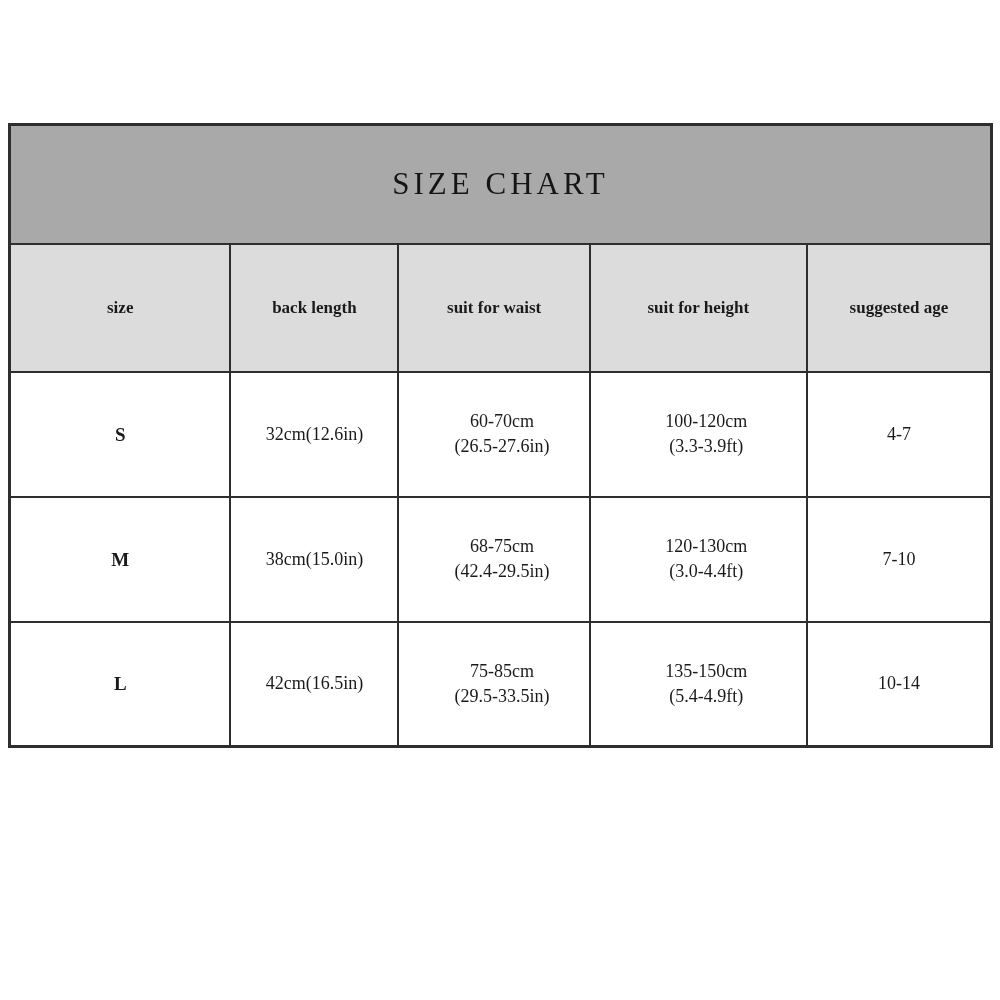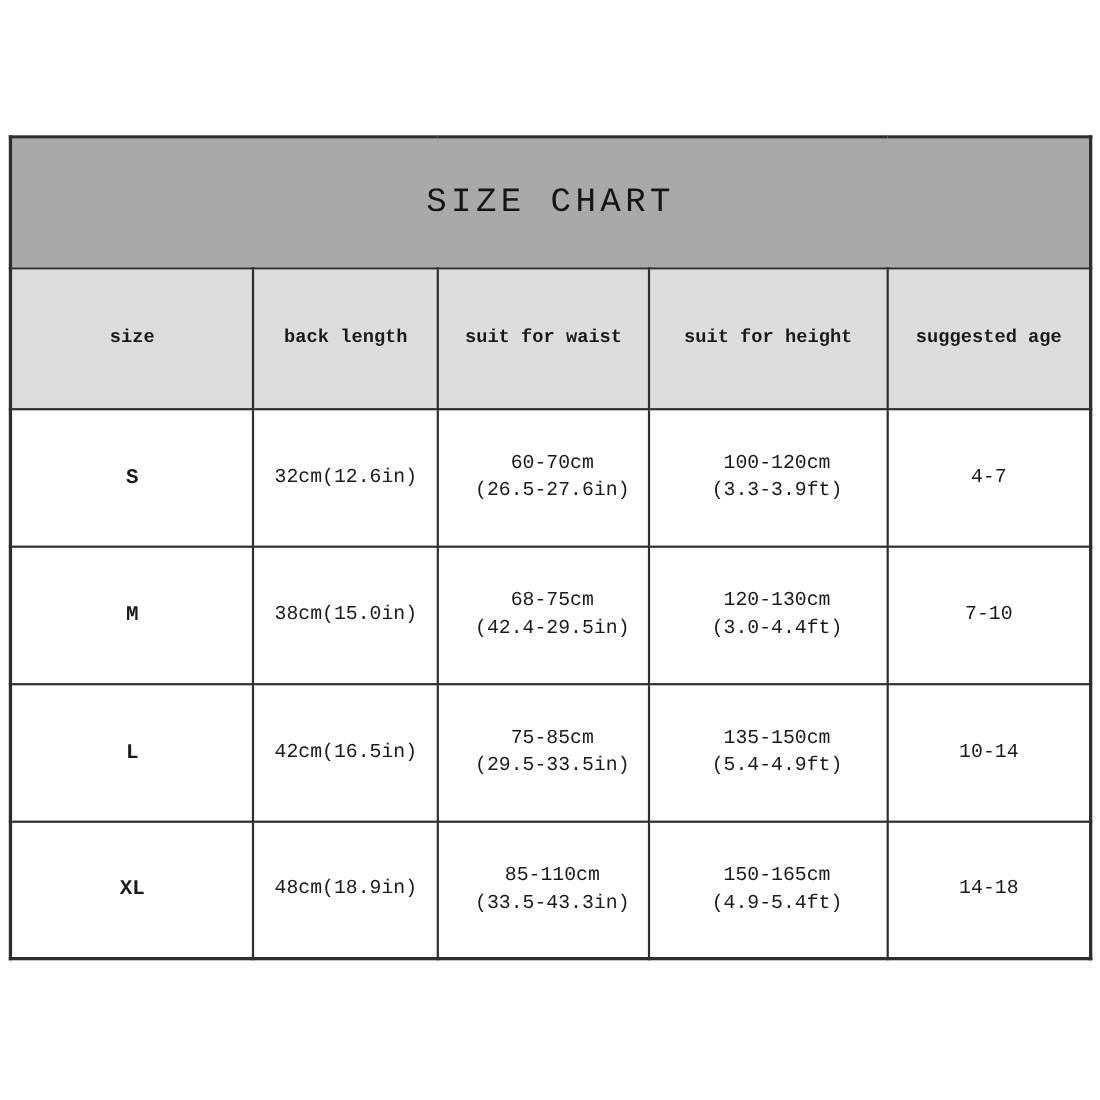--- a/index.html
+++ b/index.html
@@ -8,20 +8,21 @@
     height: 1000px;
     background: #ffffff;
     font-family: "Liberation Mono", "DejaVu Sans Mono", monospace;
     color: #000000;
     overflow: hidden;
   }
   .page {
     width: 1000px;
     height: 752px;
     padding: 123px 7px 0 8px;
+    font-family: Liberation Serif, serif;
   }
   table.size-chart {
     width: 985px;
     table-layout: fixed;
     border-collapse: collapse;
     border: 3px solid #2e2e2e;
   }
   table.size-chart td, table.size-chart th {
     border: 2px solid #2e2e2e;
     text-align: center;
@@ -118,28 +119,15 @@
         <span>75-85cm</span>
         <span>(29.5-33.5in)</span>
       </td>
       <td class="two-line">
         <span>135-150cm</span>
         <span>(5.4-4.9ft)</span>
       </td>
       <td>10-14</td>
     </tr>
 
-    <tr class="data-row">
-      <td class="size-cell">XL</td>
-      <td>48cm(18.9in)</td>
-      <td class="two-line">
-        <span>85-110cm</span>
-        <span>(33.5-43.3in)</span>
-      </td>
-      <td class="two-line">
-        <span>150-165cm</span>
-        <span>(4.9-5.4ft)</span>
-      </td>
-      <td>14-18</td>
-    </tr>
   </tbody>
     </table>
 </div>
 
 </body></html>

